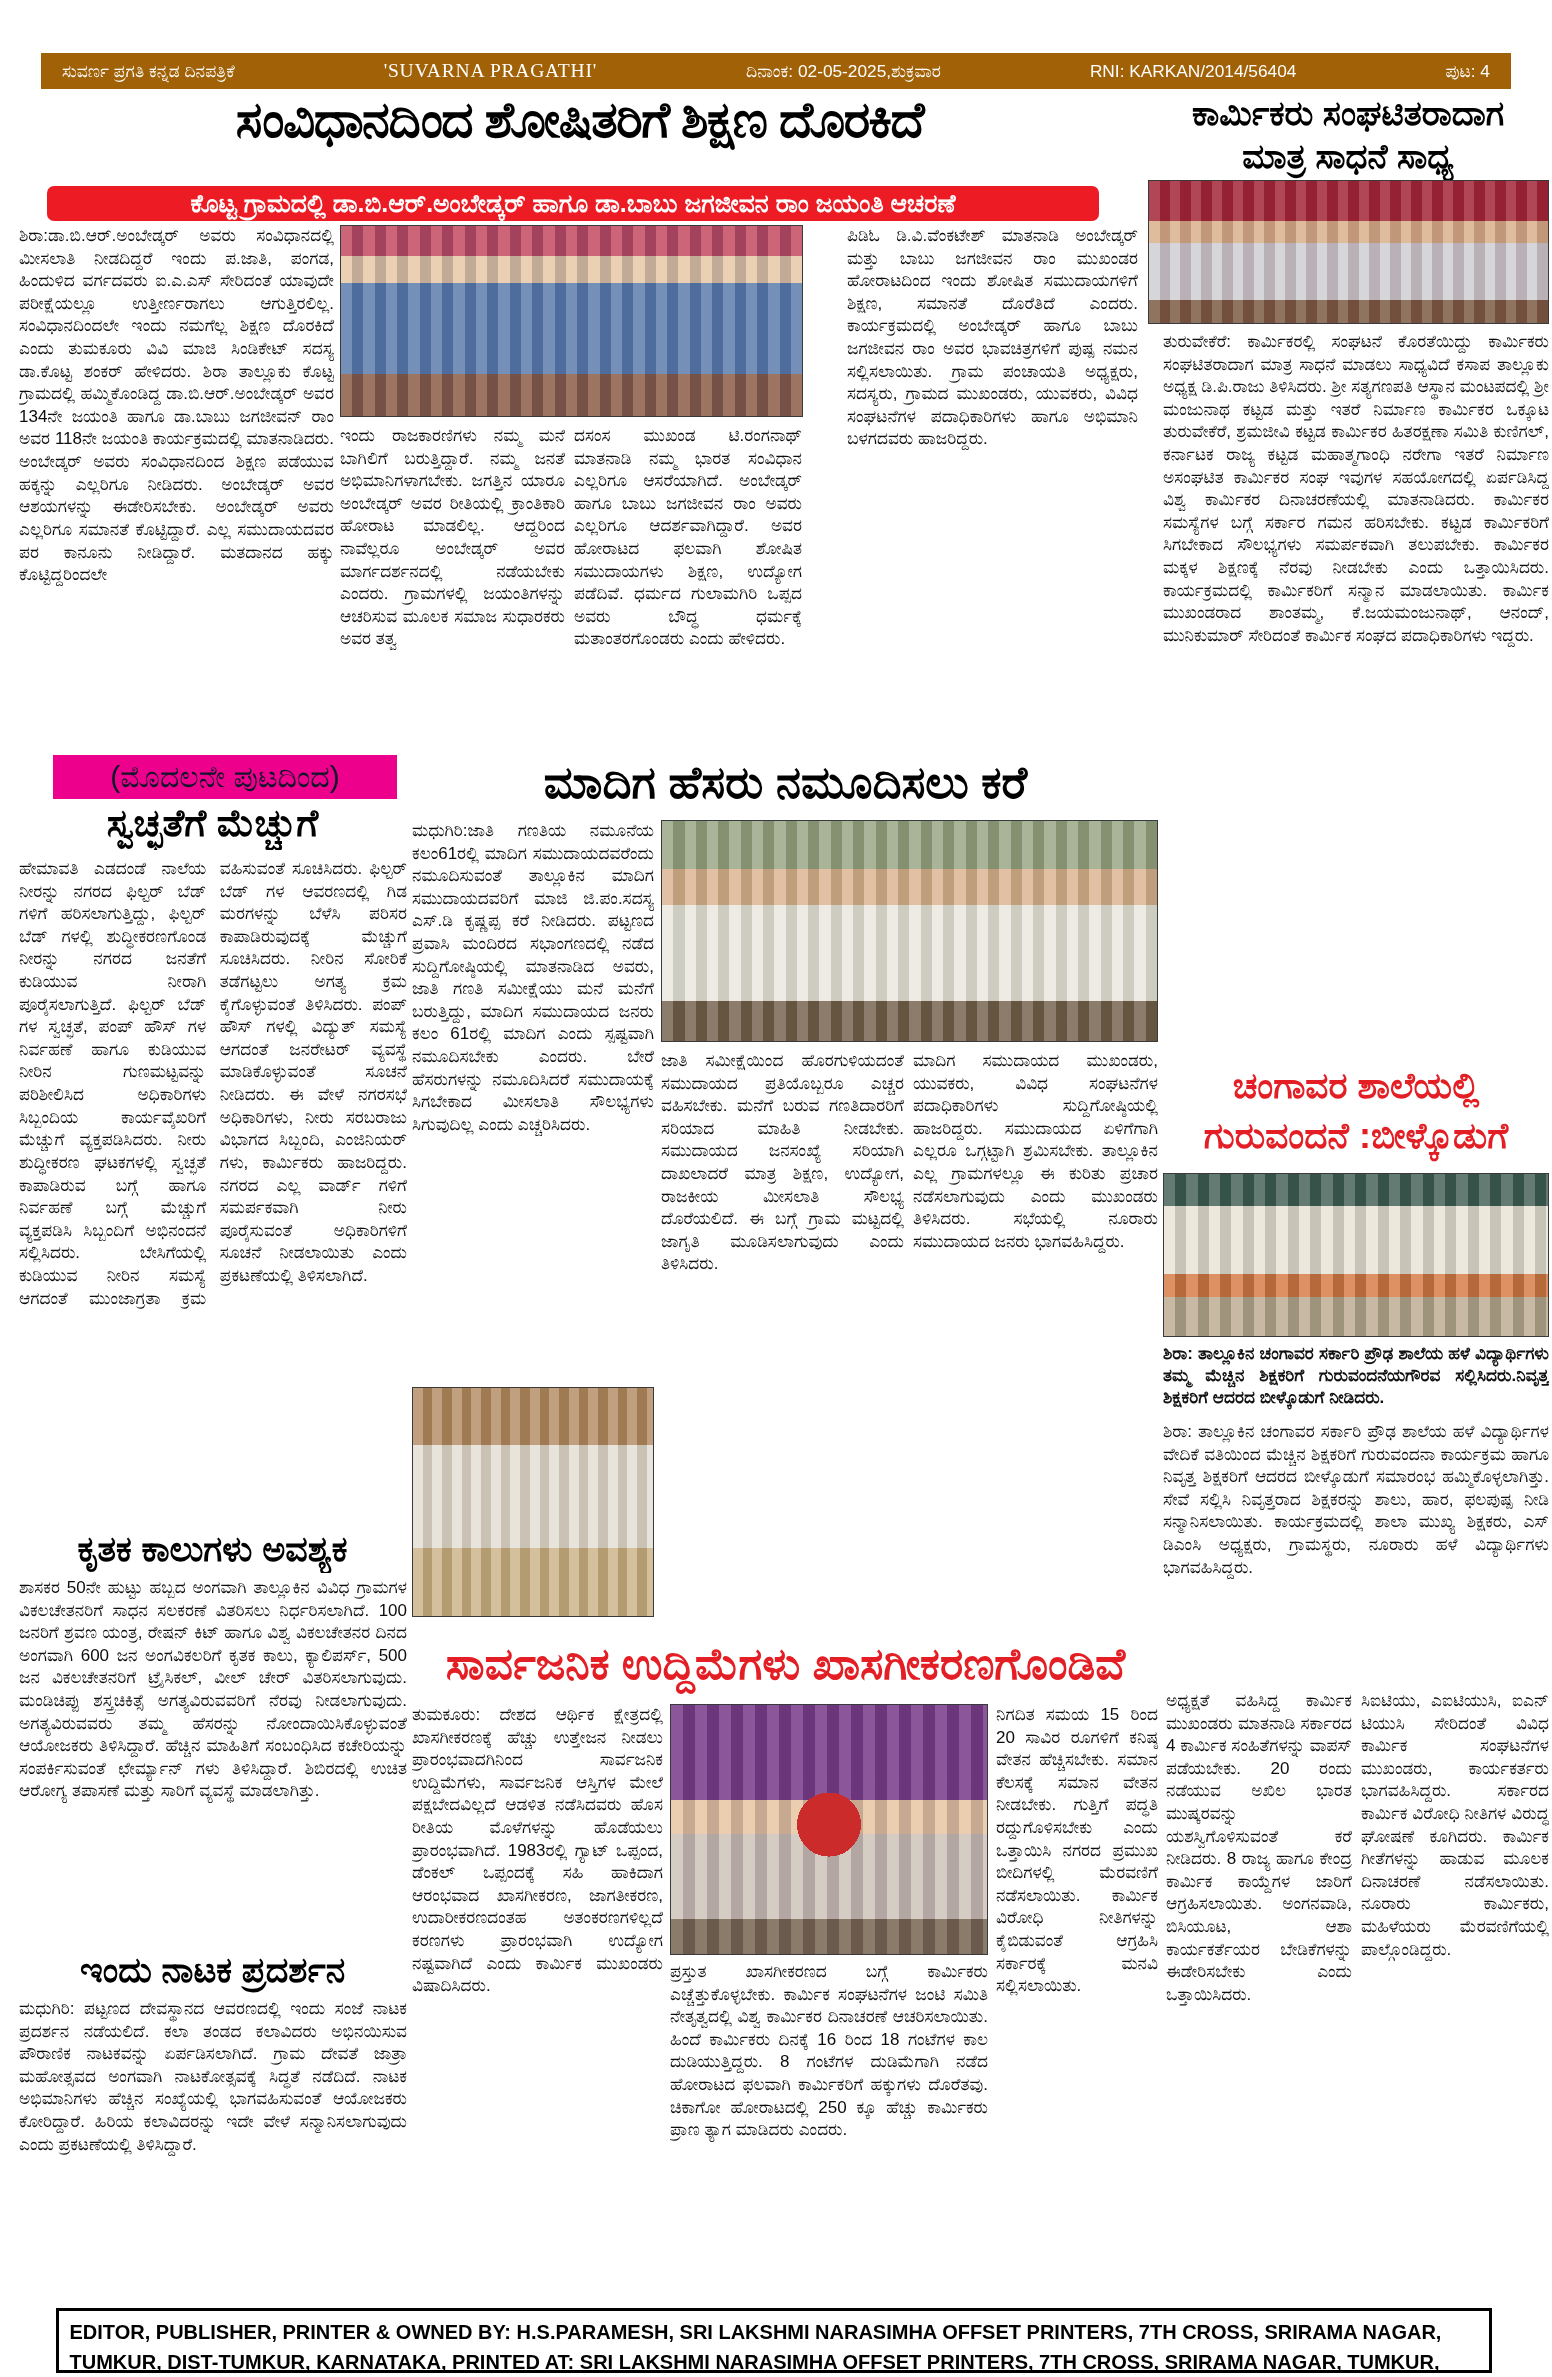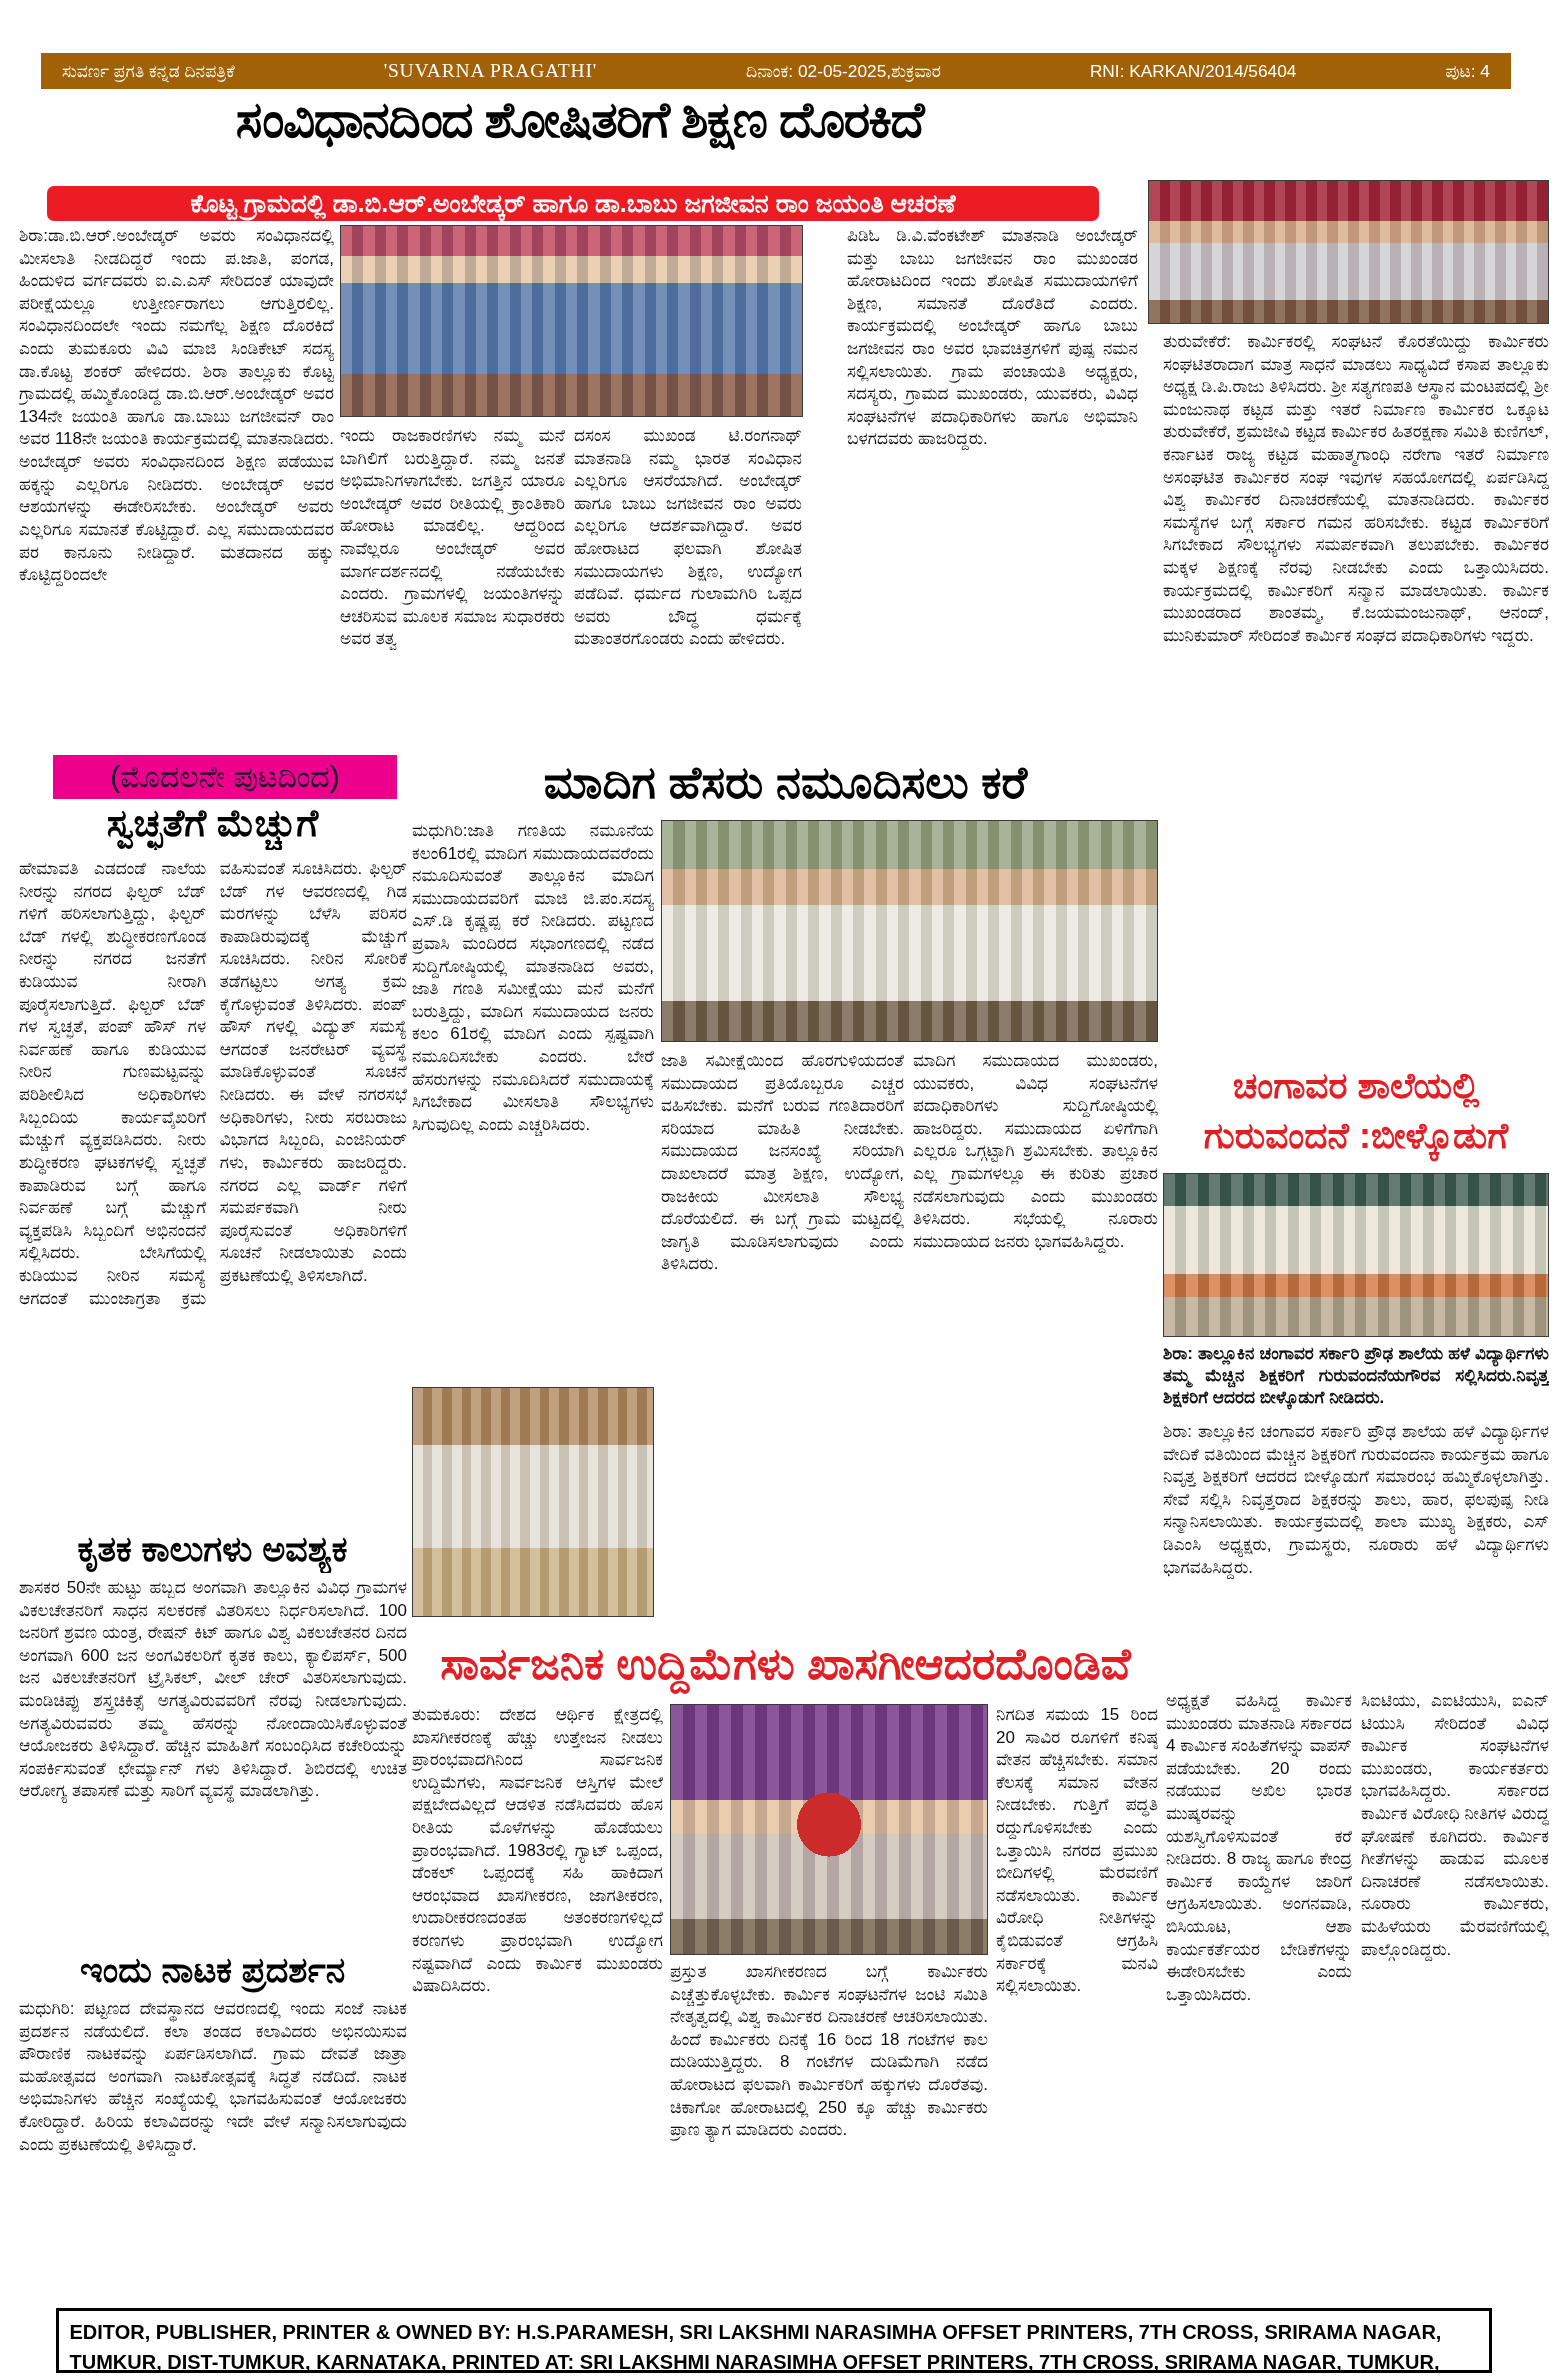--- a/index.html
+++ b/index.html
@@ -53,20 +53,24 @@
 
   <div class="abs topbar" style="left:41px;top:53px;width:1470px;height:36px;">
     <span>ಸುವರ್ಣ ಪ್ರಗತಿ ಕನ್ನಡ ದಿನಪತ್ರಿಕೆ</span>
     <span class="en">'SUVARNA PRAGATHI'</span>
     <span>ದಿನಾಂಕ: 02-05-2025,ಶುಕ್ರವಾರ</span>
     <span>RNI: KARKAN/2014/56404</span>
     <span>ಪುಟ: 4</span>
   </div>
 
   <div class="abs h-main" style="left:19px;top:92px;width:1121px;height:84px;">ಸಂವಿಧಾನದಿಂದ ಶೋಷಿತರಿಗೆ ಶಿಕ್ಷಣ ದೊರಕಿದೆ</div>
+  <div class="abs h-right" style="left:1146px;top:92px;width:404px;height:89px;">
+    <div>ಕಾರ್ಮಿಕರು ಸಂಘಟಿತರಾದಾಗ</div>
+    <div>ಮಾತ್ರ ಸಾಧನೆ ಸಾಧ್ಯ</div>
+  </div>
 
   <div class="abs bar-red" style="left:47px;top:186px;width:1052px;height:35px;font-size:25px;line-height:35px;">ಕೊಟ್ಟ ಗ್ರಾಮದಲ್ಲಿ ಡಾ.ಬಿ.ಆರ್.ಅಂಬೇಡ್ಕರ್ ಹಾಗೂ ಡಾ.ಬಾಬು ಜಗಜೀವನ ರಾಂ ಜಯಂತಿ ಆಚರಣೆ</div>
 
   <div class="abs photo ph-stage-red" style="left:1148px;top:180px;width:401px;height:144px;"></div>
   <div class="abs col" style="left:1163px;top:331px;width:386px;height:723px;">ತುರುವೇಕೆರೆ: ಕಾರ್ಮಿಕರಲ್ಲಿ ಸಂಘಟನೆ ಕೊರತೆಯಿದ್ದು ಕಾರ್ಮಿಕರು ಸಂಘಟಿತರಾದಾಗ ಮಾತ್ರ ಸಾಧನೆ ಮಾಡಲು ಸಾಧ್ಯವಿದೆ ಕಸಾಪ ತಾಲ್ಲೂಕು ಅಧ್ಯಕ್ಷ ಡಿ.ಪಿ.ರಾಜು ತಿಳಿಸಿದರು. ಶ್ರೀ ಸತ್ಯಗಣಪತಿ ಆಸ್ಥಾನ ಮಂಟಪದಲ್ಲಿ ಶ್ರೀ ಮಂಜುನಾಥ ಕಟ್ಟಡ ಮತ್ತು ಇತರೆ ನಿರ್ಮಾಣ ಕಾರ್ಮಿಕರ ಒಕ್ಕೂಟ ತುರುವೇಕೆರೆ, ಶ್ರಮಜೀವಿ ಕಟ್ಟಡ ಕಾರ್ಮಿಕರ ಹಿತರಕ್ಷಣಾ ಸಮಿತಿ ಕುಣಿಗಲ್, ಕರ್ನಾಟಕ ರಾಜ್ಯ ಕಟ್ಟಡ ಮಹಾತ್ಮಗಾಂಧಿ ನರೇಗಾ ಇತರೆ ನಿರ್ಮಾಣ ಅಸಂಘಟಿತ ಕಾರ್ಮಿಕರ ಸಂಘ ಇವುಗಳ ಸಹಯೋಗದಲ್ಲಿ ಏರ್ಪಡಿಸಿದ್ದ ವಿಶ್ವ ಕಾರ್ಮಿಕರ ದಿನಾಚರಣೆಯಲ್ಲಿ ಮಾತನಾಡಿದರು. ಕಾರ್ಮಿಕರ ಸಮಸ್ಯೆಗಳ ಬಗ್ಗೆ ಸರ್ಕಾರ ಗಮನ ಹರಿಸಬೇಕು. ಕಟ್ಟಡ ಕಾರ್ಮಿಕರಿಗೆ ಸಿಗಬೇಕಾದ ಸೌಲಭ್ಯಗಳು ಸಮರ್ಪಕವಾಗಿ ತಲುಪಬೇಕು. ಕಾರ್ಮಿಕರ ಮಕ್ಕಳ ಶಿಕ್ಷಣಕ್ಕೆ ನೆರವು ನೀಡಬೇಕು ಎಂದು ಒತ್ತಾಯಿಸಿದರು. ಕಾರ್ಯಕ್ರಮದಲ್ಲಿ ಕಾರ್ಮಿಕರಿಗೆ ಸನ್ಮಾನ ಮಾಡಲಾಯಿತು. ಕಾರ್ಮಿಕ ಮುಖಂಡರಾದ ಶಾಂತಮ್ಮ, ಕೆ.ಜಯಮಂಜುನಾಥ್, ಆನಂದ್, ಮುನಿಕುಮಾರ್ ಸೇರಿದಂತೆ ಕಾರ್ಮಿಕ ಸಂಘದ ಪದಾಧಿಕಾರಿಗಳು ಇದ್ದರು.</div>
 
   <div class="abs col" style="left:19px;top:225px;width:315px;height:527px;">ಶಿರಾ:ಡಾ.ಬಿ.ಆರ್.ಅಂಬೇಡ್ಕರ್ ಅವರು ಸಂವಿಧಾನದಲ್ಲಿ ಮೀಸಲಾತಿ ನೀಡದಿದ್ದರೆ ಇಂದು ಪ.ಜಾತಿ, ಪಂಗಡ, ಹಿಂದುಳಿದ ವರ್ಗದವರು ಐ.ಎ.ಎಸ್ ಸೇರಿದಂತೆ ಯಾವುದೇ ಪರೀಕ್ಷೆಯಲ್ಲೂ ಉತ್ತೀರ್ಣರಾಗಲು ಆಗುತ್ತಿರಲಿಲ್ಲ. ಸಂವಿಧಾನದಿಂದಲೇ ಇಂದು ನಮಗೆಲ್ಲ ಶಿಕ್ಷಣ ದೊರಕಿದೆ ಎಂದು ತುಮಕೂರು ವಿವಿ ಮಾಜಿ ಸಿಂಡಿಕೇಟ್ ಸದಸ್ಯ ಡಾ.ಕೊಟ್ಟ ಶಂಕರ್ ಹೇಳಿದರು. ಶಿರಾ ತಾಲ್ಲೂಕು ಕೊಟ್ಟ ಗ್ರಾಮದಲ್ಲಿ ಹಮ್ಮಿಕೊಂಡಿದ್ದ ಡಾ.ಬಿ.ಆರ್.ಅಂಬೇಡ್ಕರ್ ಅವರ 134ನೇ ಜಯಂತಿ ಹಾಗೂ ಡಾ.ಬಾಬು ಜಗಜೀವನ್ ರಾಂ ಅವರ 118ನೇ ಜಯಂತಿ ಕಾರ್ಯಕ್ರಮದಲ್ಲಿ ಮಾತನಾಡಿದರು. ಅಂಬೇಡ್ಕರ್ ಅವರು ಸಂವಿಧಾನದಿಂದ ಶಿಕ್ಷಣ ಪಡೆಯುವ ಹಕ್ಕನ್ನು ಎಲ್ಲರಿಗೂ ನೀಡಿದರು. ಅಂಬೇಡ್ಕರ್ ಅವರ ಆಶಯಗಳನ್ನು ಈಡೇರಿಸಬೇಕು. ಅಂಬೇಡ್ಕರ್ ಅವರು ಎಲ್ಲರಿಗೂ ಸಮಾನತೆ ಕೊಟ್ಟಿದ್ದಾರೆ. ಎಲ್ಲ ಸಮುದಾಯದವರ ಪರ ಕಾನೂನು ನೀಡಿದ್ದಾರೆ. ಮತದಾನದ ಹಕ್ಕು ಕೊಟ್ಟಿದ್ದರಿಂದಲೇ</div>
   <div class="abs photo ph-stage-blue" style="left:340px;top:225px;width:463px;height:192px;"></div>
   <div class="abs col" style="left:574px;top:425px;width:228px;height:311px;">ದಸಂಸ ಮುಖಂಡ ಟಿ.ರಂಗನಾಥ್ ಮಾತನಾಡಿ ನಮ್ಮ ಭಾರತ ಸಂವಿಧಾನ ಎಲ್ಲರಿಗೂ ಆಸರೆಯಾಗಿದೆ. ಅಂಬೇಡ್ಕರ್ ಹಾಗೂ ಬಾಬು ಜಗಜೀವನ ರಾಂ ಅವರು ಎಲ್ಲರಿಗೂ ಆದರ್ಶವಾಗಿದ್ದಾರೆ. ಅವರ ಹೋರಾಟದ ಫಲವಾಗಿ ಶೋಷಿತ ಸಮುದಾಯಗಳು ಶಿಕ್ಷಣ, ಉದ್ಯೋಗ ಪಡೆದಿವೆ. ಧರ್ಮದ ಗುಲಾಮಗಿರಿ ಒಪ್ಪದ ಅವರು ಬೌದ್ಧ ಧರ್ಮಕ್ಕೆ ಮತಾಂತರಗೊಂಡರು ಎಂದು ಹೇಳಿದರು.</div>
   <div class="abs col" style="left:340px;top:425px;width:225px;height:311px;">ಇಂದು ರಾಜಕಾರಣಿಗಳು ನಮ್ಮ ಮನೆ ಬಾಗಿಲಿಗೆ ಬರುತ್ತಿದ್ದಾರೆ. ನಮ್ಮ ಜನತೆ ಅಭಿಮಾನಿಗಳಾಗಬೇಕು. ಜಗತ್ತಿನ ಯಾರೂ ಅಂಬೇಡ್ಕರ್ ಅವರ ರೀತಿಯಲ್ಲಿ ಕ್ರಾಂತಿಕಾರಿ ಹೋರಾಟ ಮಾಡಲಿಲ್ಲ. ಆದ್ದರಿಂದ ನಾವೆಲ್ಲರೂ ಅಂಬೇಡ್ಕರ್ ಅವರ ಮಾರ್ಗದರ್ಶನದಲ್ಲಿ ನಡೆಯಬೇಕು ಎಂದರು. ಗ್ರಾಮಗಳಲ್ಲಿ ಜಯಂತಿಗಳನ್ನು ಆಚರಿಸುವ ಮೂಲಕ ಸಮಾಜ ಸುಧಾರಕರು ಅವರ ತತ್ವ</div>
@@ -90,21 +94,21 @@
   <div class="abs photo ph-bags" style="left:412px;top:1387px;width:242px;height:230px;"></div>
 
   <div class="abs h-sec h-red" style="left:1163px;top:1061px;width:386px;height:110px;font-size:36px;line-height:1.4;">
     <div>ಚಂಗಾವರ ಶಾಲೆಯಲ್ಲಿ</div>
     <div>ಗುರುವಂದನೆ :ಬೀಳ್ಕೊಡುಗೆ</div>
   </div>
   <div class="abs photo ph-school" style="left:1163px;top:1173px;width:386px;height:164px;"></div>
   <div class="abs cap" style="left:1163px;top:1343px;width:386px;height:72px;">ಶಿರಾ: ತಾಲ್ಲೂಕಿನ ಚಂಗಾವರ ಸರ್ಕಾರಿ ಪ್ರೌಢ ಶಾಲೆಯ ಹಳೆ ವಿದ್ಯಾರ್ಥಿಗಳು ತಮ್ಮ ಮೆಚ್ಚಿನ ಶಿಕ್ಷಕರಿಗೆ ಗುರುವಂದನೆಯಗೌರವ ಸಲ್ಲಿಸಿದರು.ನಿವೃತ್ತ ಶಿಕ್ಷಕರಿಗೆ ಆದರದ ಬೀಳ್ಕೊಡುಗೆ ನೀಡಿದರು.</div>
   <div class="abs col" style="left:1163px;top:1421px;width:386px;height:258px;">ಶಿರಾ: ತಾಲ್ಲೂಕಿನ ಚಂಗಾವರ ಸರ್ಕಾರಿ ಪ್ರೌಢ ಶಾಲೆಯ ಹಳೆ ವಿದ್ಯಾರ್ಥಿಗಳ ವೇದಿಕೆ ವತಿಯಿಂದ ಮೆಚ್ಚಿನ ಶಿಕ್ಷಕರಿಗೆ ಗುರುವಂದನಾ ಕಾರ್ಯಕ್ರಮ ಹಾಗೂ ನಿವೃತ್ತ ಶಿಕ್ಷಕರಿಗೆ ಆದರದ ಬೀಳ್ಕೊಡುಗೆ ಸಮಾರಂಭ ಹಮ್ಮಿಕೊಳ್ಳಲಾಗಿತ್ತು. ಸೇವೆ ಸಲ್ಲಿಸಿ ನಿವೃತ್ತರಾದ ಶಿಕ್ಷಕರನ್ನು ಶಾಲು, ಹಾರ, ಫಲಪುಷ್ಪ ನೀಡಿ ಸನ್ಮಾನಿಸಲಾಯಿತು. ಕಾರ್ಯಕ್ರಮದಲ್ಲಿ ಶಾಲಾ ಮುಖ್ಯ ಶಿಕ್ಷಕರು, ಎಸ್ ಡಿಎಂಸಿ ಅಧ್ಯಕ್ಷರು, ಗ್ರಾಮಸ್ಥರು, ನೂರಾರು ಹಳೆ ವಿದ್ಯಾರ್ಥಿಗಳು ಭಾಗವಹಿಸಿದ್ದರು.</div>
 
-  <div class="abs h-sec h-red" style="left:412px;top:1639px;width:747px;height:57px;font-size:44px;white-space:nowrap;">ಸಾರ್ವಜನಿಕ ಉದ್ದಿಮೆಗಳು ಖಾಸಗೀಆದರದೊಂಡಿವೆ</div>
+  <div class="abs h-sec h-red" style="left:412px;top:1639px;width:747px;height:57px;font-size:44px;white-space:nowrap;">ಸಾರ್ವಜನಿಕ ಉದ್ದಿಮೆಗಳು ಖಾಸಗೀಕರಣಗೊಂಡಿವೆ</div>
   <div class="abs col" style="left:412px;top:1704px;width:251px;height:592px;">ತುಮಕೂರು: ದೇಶದ ಆರ್ಥಿಕ ಕ್ಷೇತ್ರದಲ್ಲಿ ಖಾಸಗೀಕರಣಕ್ಕೆ ಹೆಚ್ಚು ಉತ್ತೇಜನ ನೀಡಲು ಪ್ರಾರಂಭವಾದಗಿನಿಂದ ಸಾರ್ವಜನಿಕ ಉದ್ದಿಮೆಗಳು, ಸಾರ್ವಜನಿಕ ಆಸ್ತಿಗಳ ಮೇಲೆ ಪಕ್ಷಬೇದವಿಲ್ಲದೆ ಆಡಳಿತ ನಡೆಸಿದವರು ಹೊಸ ರೀತಿಯ ಮೊಳೆಗಳನ್ನು ಹೊಡೆಯಲು ಪ್ರಾರಂಭವಾಗಿದೆ. 1983ರಲ್ಲಿ ಗ್ಯಾಟ್ ಒಪ್ಪಂದ, ಡೆಂಕಲ್ ಒಪ್ಪಂದಕ್ಕೆ ಸಹಿ ಹಾಕಿದಾಗ ಆರಂಭವಾದ ಖಾಸಗೀಕರಣ, ಜಾಗತೀಕರಣ, ಉದಾರೀಕರಣದಂತಹ ಅತಂಕರಣಗಳಿಲ್ಲದೆ ಕರಣಗಳು ಪ್ರಾರಂಭವಾಗಿ ಉದ್ಯೋಗ ನಷ್ಟವಾಗಿದೆ ಎಂದು ಕಾರ್ಮಿಕ ಮುಖಂಡರು ವಿಷಾದಿಸಿದರು.</div>
   <div class="abs photo ph-speech" style="left:670px;top:1704px;width:318px;height:251px;"></div>
   <div class="abs col" style="left:670px;top:1961px;width:318px;height:335px;">ಪ್ರಸ್ತುತ ಖಾಸಗೀಕರಣದ ಬಗ್ಗೆ ಕಾರ್ಮಿಕರು ಎಚ್ಚೆತ್ತುಕೊಳ್ಳಬೇಕು. ಕಾರ್ಮಿಕ ಸಂಘಟನೆಗಳ ಜಂಟಿ ಸಮಿತಿ ನೇತೃತ್ವದಲ್ಲಿ ವಿಶ್ವ ಕಾರ್ಮಿಕರ ದಿನಾಚರಣೆ ಆಚರಿಸಲಾಯಿತು. ಹಿಂದೆ ಕಾರ್ಮಿಕರು ದಿನಕ್ಕೆ 16 ರಿಂದ 18 ಗಂಟೆಗಳ ಕಾಲ ದುಡಿಯುತ್ತಿದ್ದರು. 8 ಗಂಟೆಗಳ ದುಡಿಮೆಗಾಗಿ ನಡೆದ ಹೋರಾಟದ ಫಲವಾಗಿ ಕಾರ್ಮಿಕರಿಗೆ ಹಕ್ಕುಗಳು ದೊರೆತವು. ಚಿಕಾಗೋ ಹೋರಾಟದಲ್ಲಿ 250 ಕ್ಕೂ ಹೆಚ್ಚು ಕಾರ್ಮಿಕರು ಪ್ರಾಣ ತ್ಯಾಗ ಮಾಡಿದರು ಎಂದರು.</div>
   <div class="abs col" style="left:996px;top:1704px;width:162px;height:592px;">ನಿಗದಿತ ಸಮಯ 15 ರಿಂದ 20 ಸಾವಿರ ರೂಗಳಿಗೆ ಕನಿಷ್ಠ ವೇತನ ಹೆಚ್ಚಿಸಬೇಕು. ಸಮಾನ ಕೆಲಸಕ್ಕೆ ಸಮಾನ ವೇತನ ನೀಡಬೇಕು. ಗುತ್ತಿಗೆ ಪದ್ಧತಿ ರದ್ದುಗೊಳಿಸಬೇಕು ಎಂದು ಒತ್ತಾಯಿಸಿ ನಗರದ ಪ್ರಮುಖ ಬೀದಿಗಳಲ್ಲಿ ಮೆರವಣಿಗೆ ನಡೆಸಲಾಯಿತು. ಕಾರ್ಮಿಕ ವಿರೋಧಿ ನೀತಿಗಳನ್ನು ಕೈಬಿಡುವಂತೆ ಆಗ್ರಹಿಸಿ ಸರ್ಕಾರಕ್ಕೆ ಮನವಿ ಸಲ್ಲಿಸಲಾಯಿತು.</div>
   <div class="abs col" style="left:1166px;top:1690px;width:186px;height:605px;">ಅಧ್ಯಕ್ಷತೆ ವಹಿಸಿದ್ದ ಕಾರ್ಮಿಕ ಮುಖಂಡರು ಮಾತನಾಡಿ ಸರ್ಕಾರದ 4 ಕಾರ್ಮಿಕ ಸಂಹಿತೆಗಳನ್ನು ವಾಪಸ್ ಪಡೆಯಬೇಕು. 20 ರಂದು ನಡೆಯುವ ಅಖಿಲ ಭಾರತ ಮುಷ್ಕರವನ್ನು ಯಶಸ್ವಿಗೊಳಿಸುವಂತೆ ಕರೆ ನೀಡಿದರು. 8 ರಾಜ್ಯ ಹಾಗೂ ಕೇಂದ್ರ ಕಾರ್ಮಿಕ ಕಾಯ್ದೆಗಳ ಜಾರಿಗೆ ಆಗ್ರಹಿಸಲಾಯಿತು. ಅಂಗನವಾಡಿ, ಬಿಸಿಯೂಟ, ಆಶಾ ಕಾರ್ಯಕರ್ತೆಯರ ಬೇಡಿಕೆಗಳನ್ನು ಈಡೇರಿಸಬೇಕು ಎಂದು ಒತ್ತಾಯಿಸಿದರು.</div>
   <div class="abs col" style="left:1361px;top:1690px;width:188px;height:605px;">ಸಿಐಟಿಯು, ಎಐಟಿಯುಸಿ, ಐಎನ್ ಟಿಯುಸಿ ಸೇರಿದಂತೆ ವಿವಿಧ ಕಾರ್ಮಿಕ ಸಂಘಟನೆಗಳ ಮುಖಂಡರು, ಕಾರ್ಯಕರ್ತರು ಭಾಗವಹಿಸಿದ್ದರು. ಸರ್ಕಾರದ ಕಾರ್ಮಿಕ ವಿರೋಧಿ ನೀತಿಗಳ ವಿರುದ್ಧ ಘೋಷಣೆ ಕೂಗಿದರು. ಕಾರ್ಮಿಕ ಗೀತೆಗಳನ್ನು ಹಾಡುವ ಮೂಲಕ ದಿನಾಚರಣೆ ನಡೆಸಲಾಯಿತು. ನೂರಾರು ಕಾರ್ಮಿಕರು, ಮಹಿಳೆಯರು ಮೆರವಣಿಗೆಯಲ್ಲಿ ಪಾಲ್ಗೊಂಡಿದ್ದರು.</div>
 
   <div class="abs footer" style="left:56px;top:2308px;width:1436px;height:65px;">EDITOR, PUBLISHER, PRINTER &amp; OWNED BY: H.S.PARAMESH, SRI LAKSHMI NARASIMHA OFFSET PRINTERS, 7TH CROSS, SRIRAMA NAGAR, TUMKUR, DIST-TUMKUR, KARNATAKA, PRINTED AT: SRI LAKSHMI NARASIMHA OFFSET PRINTERS, 7TH CROSS, SRIRAMA NAGAR, TUMKUR, DIST-TUMKUR, KARNATAKA,</div>
 
 </div>

